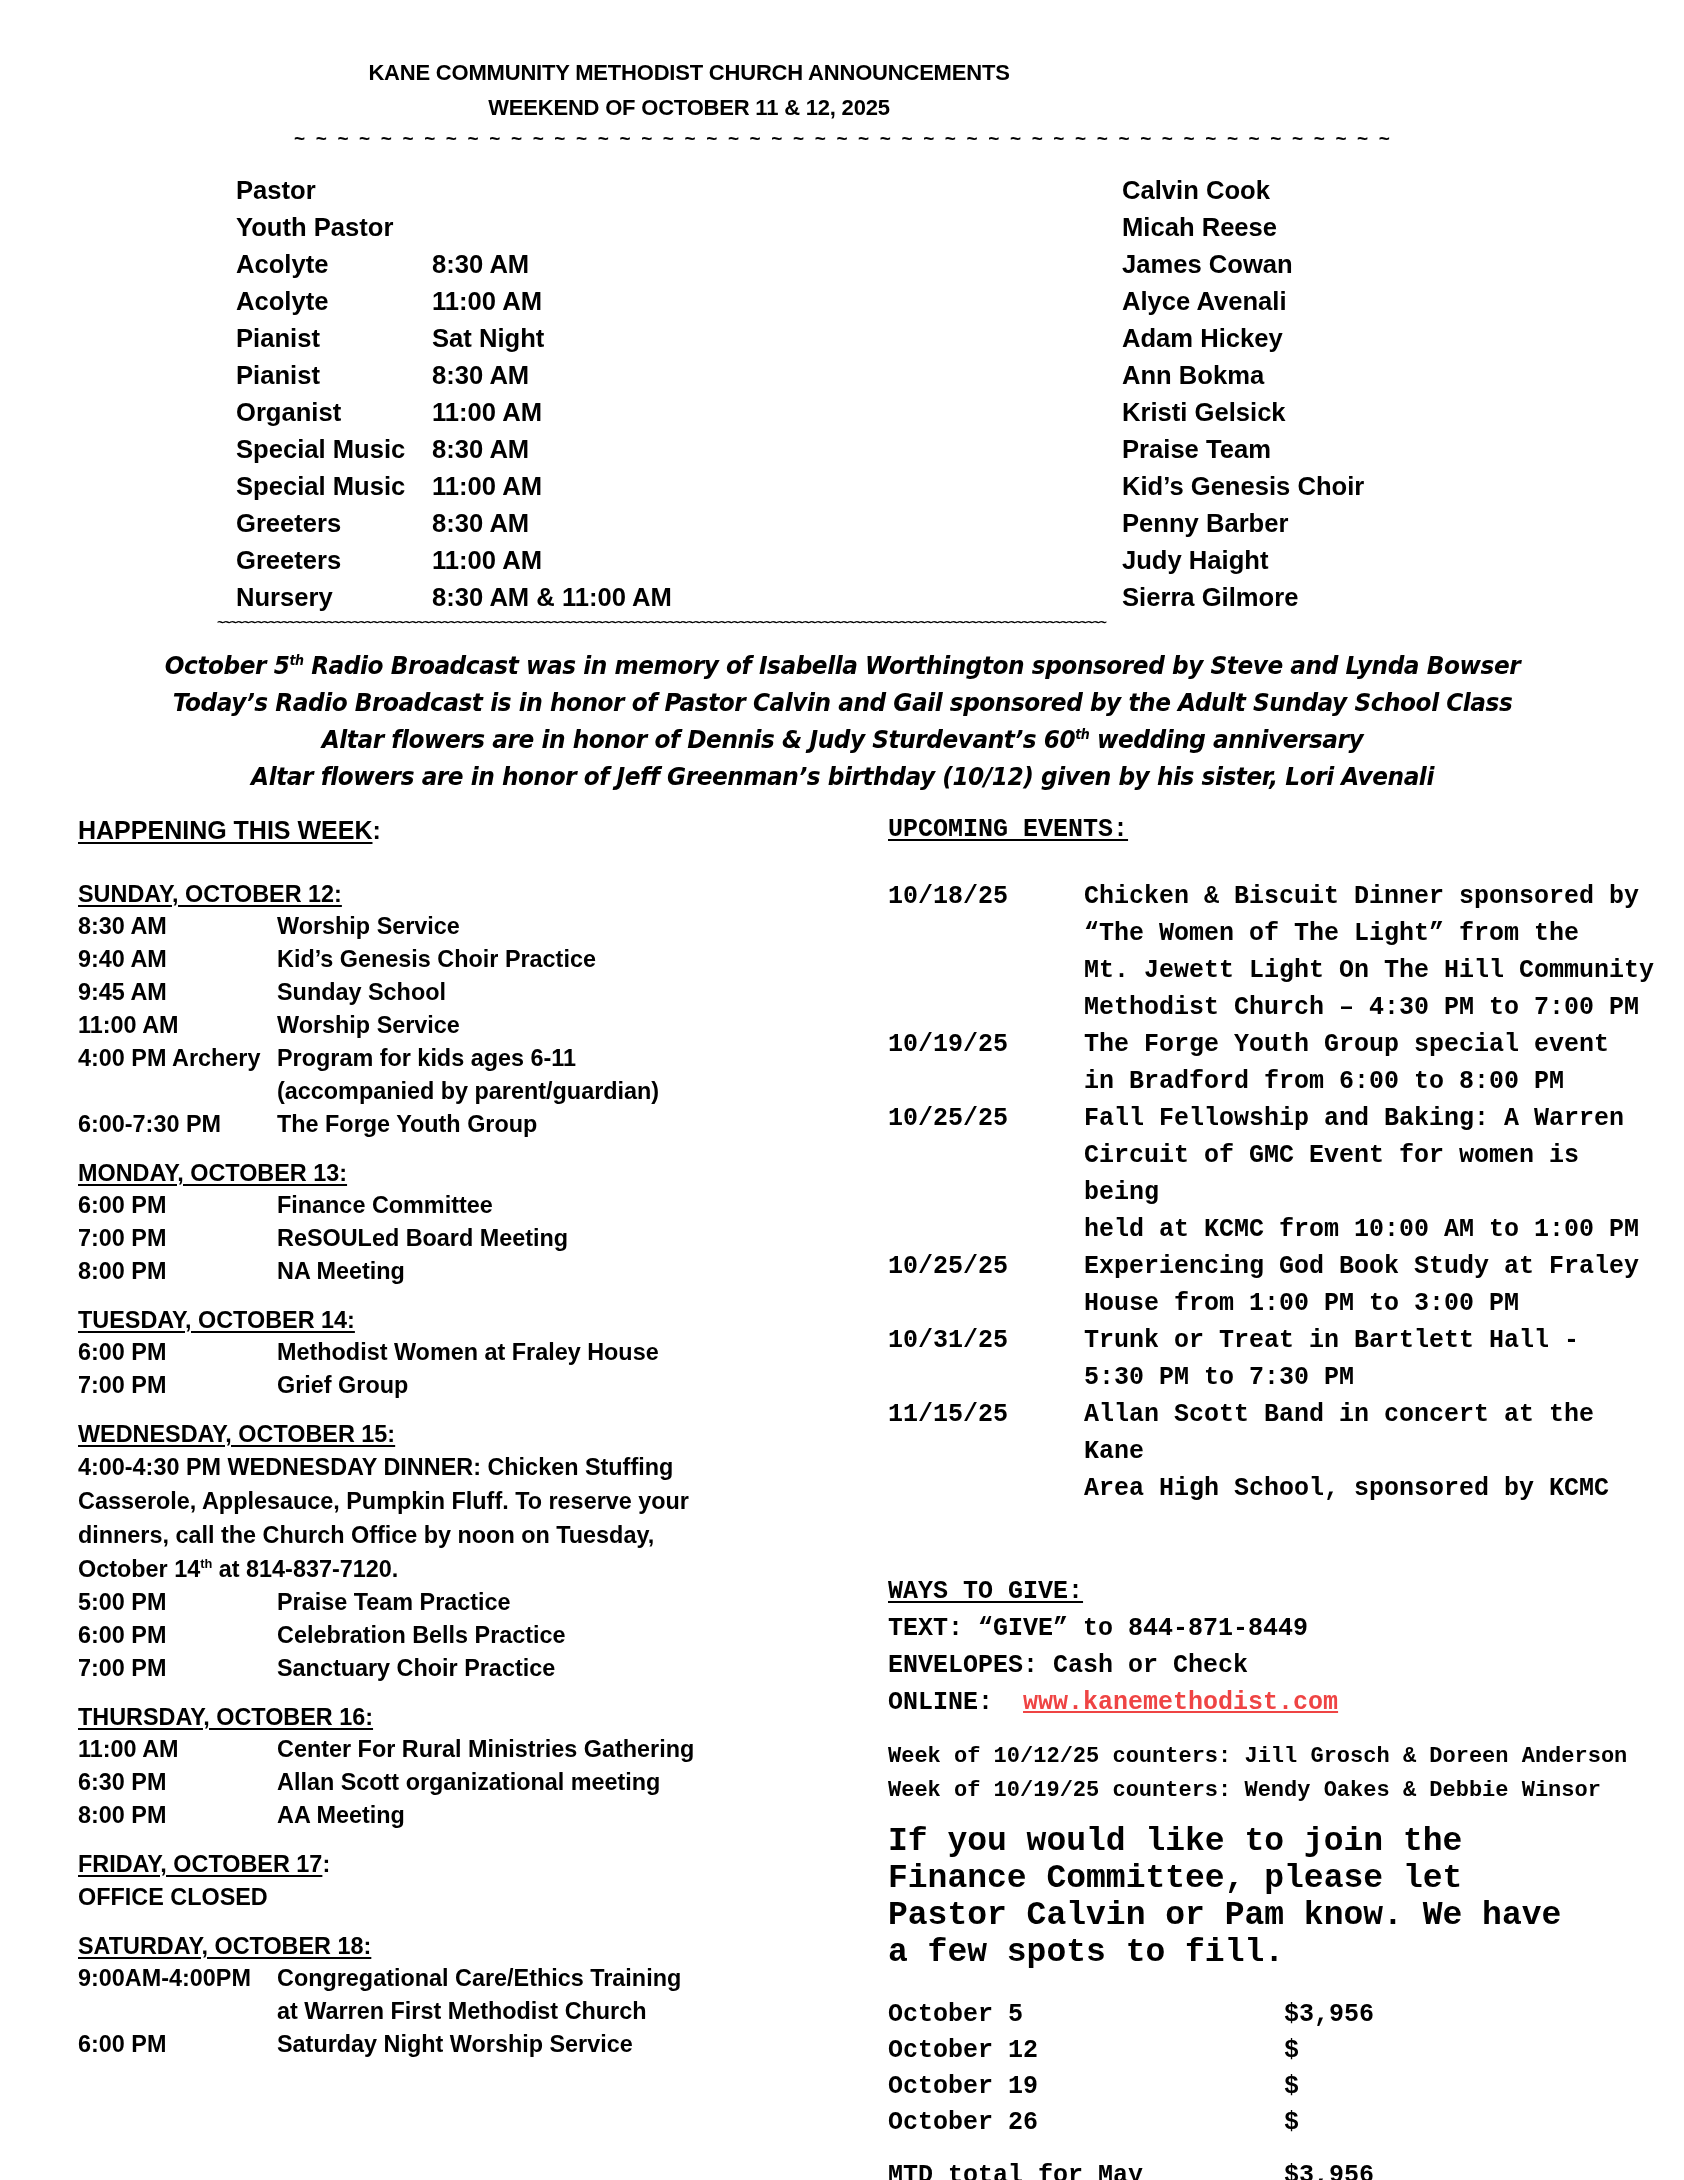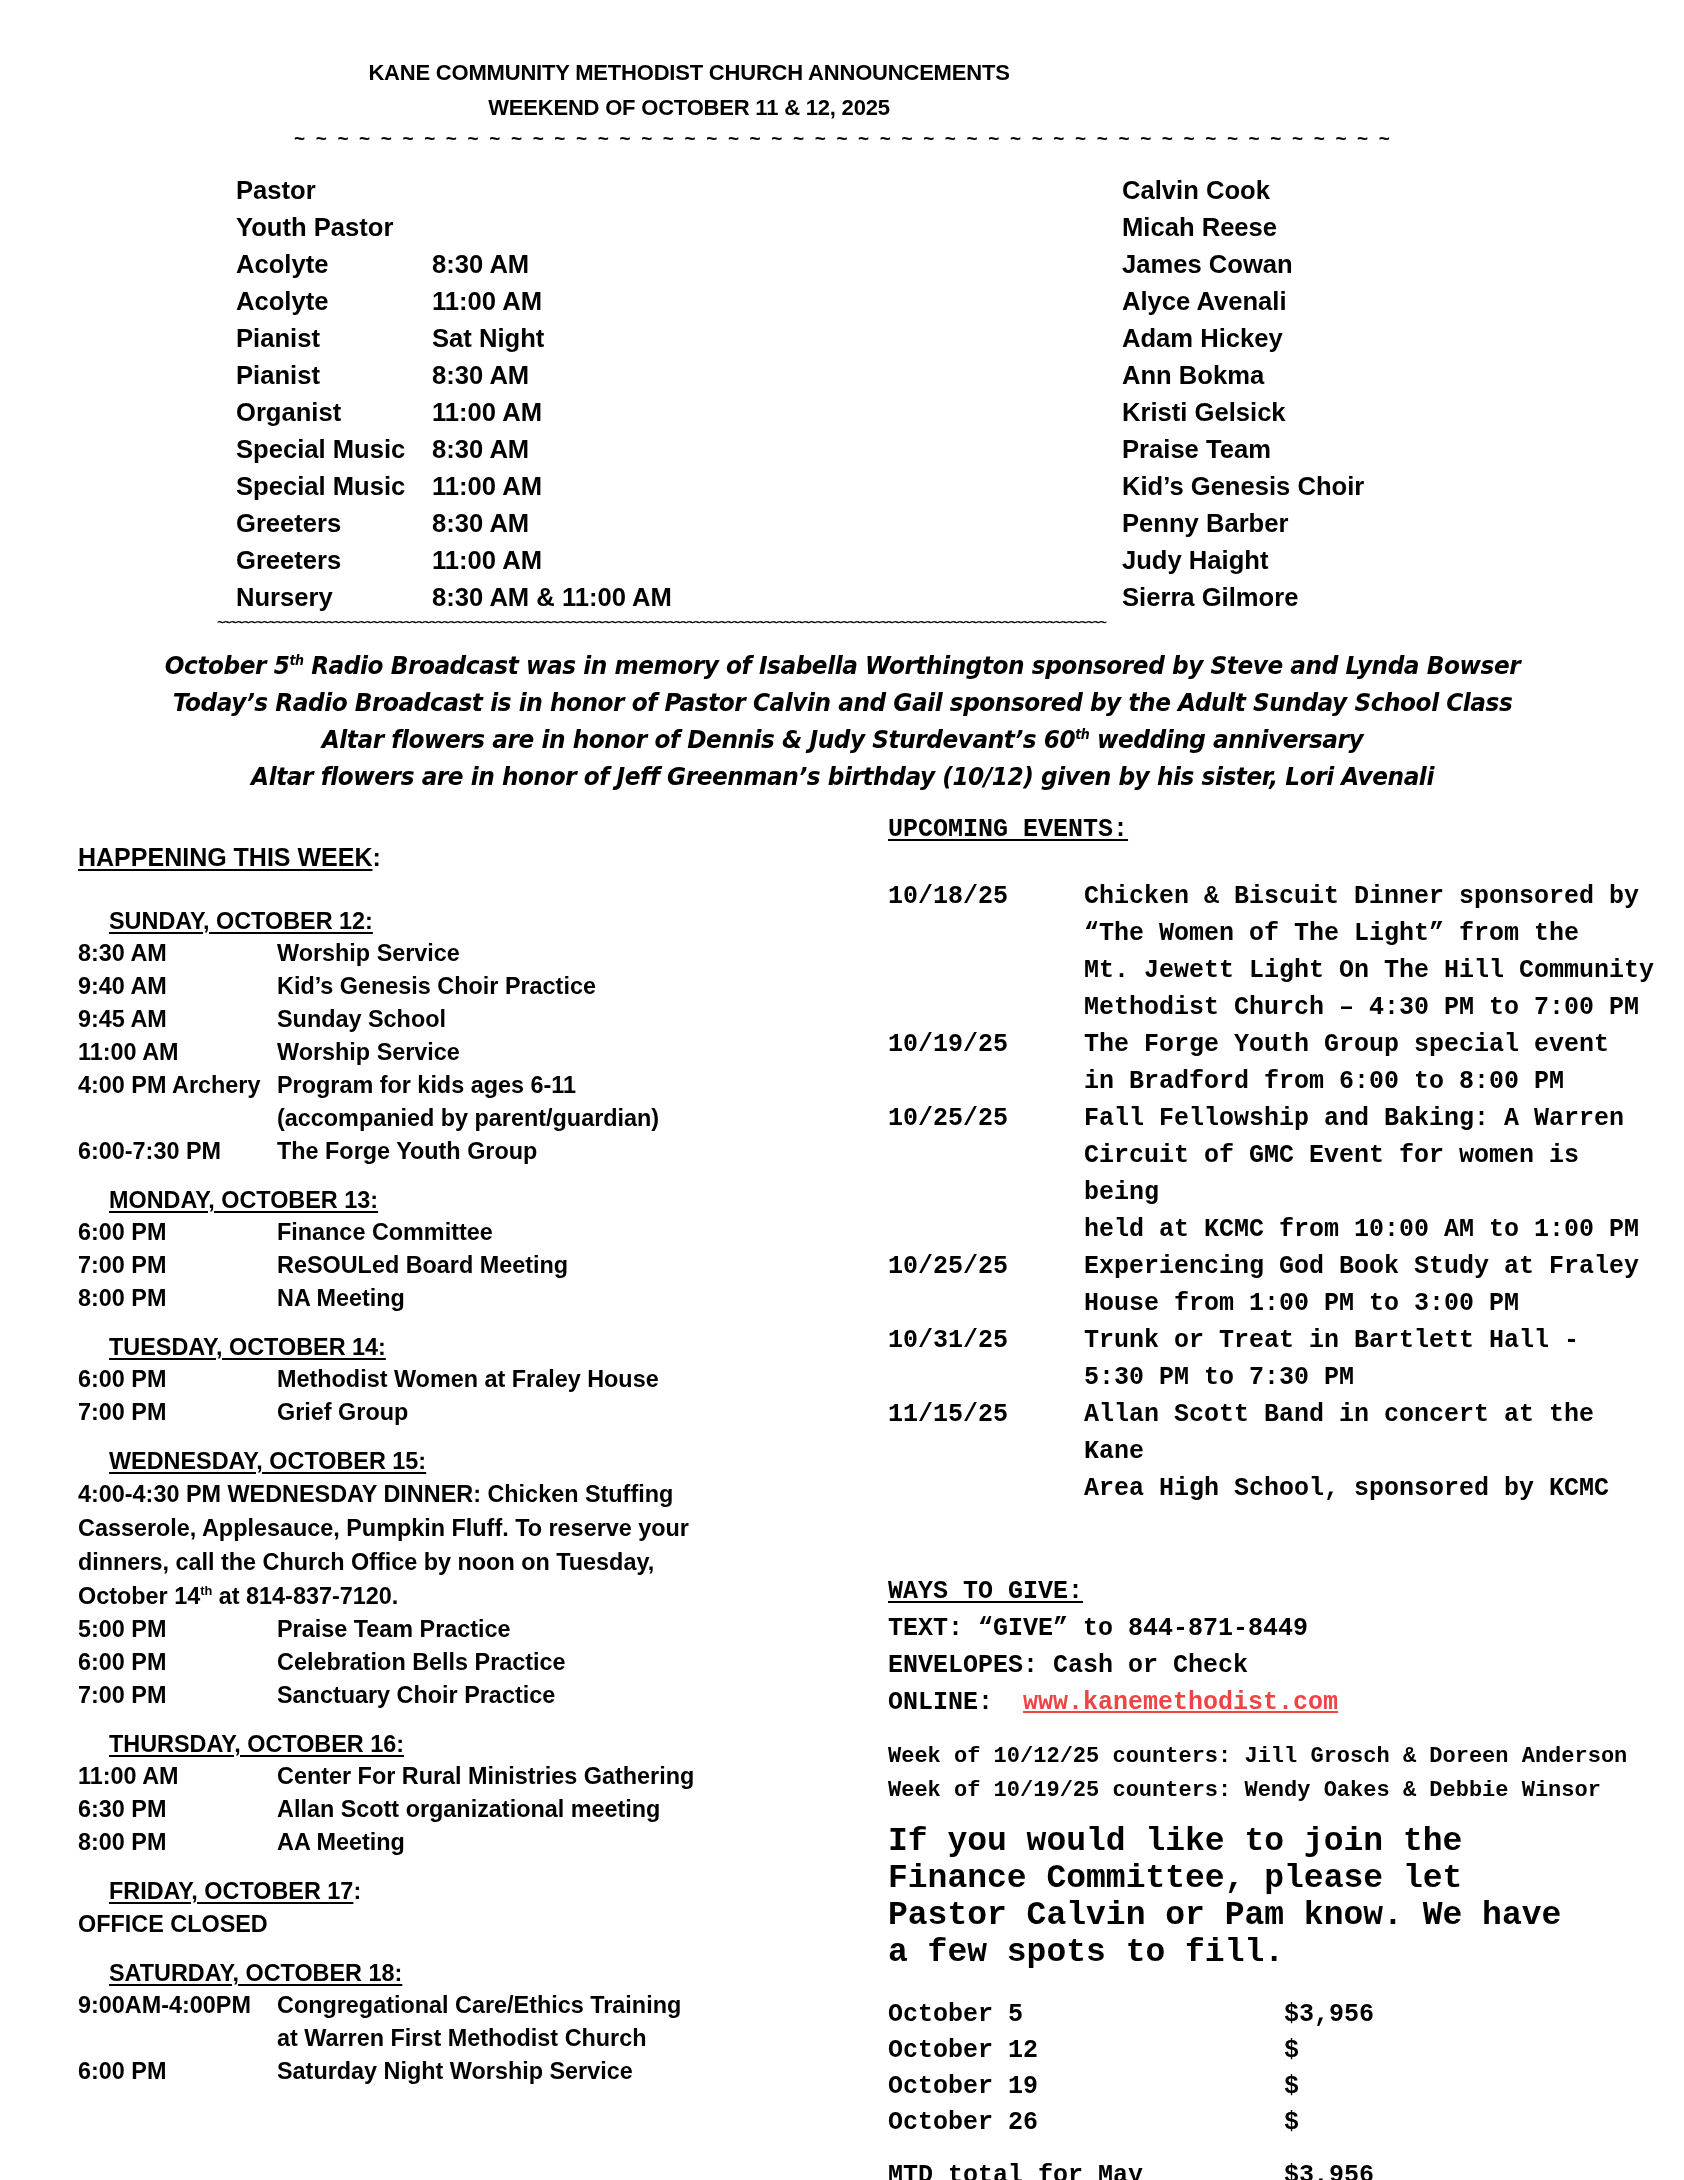--- a/index.html
+++ b/index.html
@@ -25,24 +25,24 @@
   .role-row .r { position: absolute; left: 0; }
   .role-row .t { position: absolute; left: 196px; }
   .role-row .n { position: absolute; left: 886px; }
   .dedic { position: absolute; top: 647px; left: 0; width: 1685px; }
   .dedic div {
     text-align: center; font-weight: bold; font-style: italic;
     font-family: "DejaVu Sans", sans-serif; font-size: 25px; line-height: 37px; letter-spacing: -0.5px;
     transform: scaleX(0.93); transform-origin: center;
   }
   .dedic sup { font-size: 13.6px; }
-  .left { position: absolute; left: 78px; top: 840px; width: 750px; font-weight: bold; font-size: 23.4px; }
+  .left { position: absolute; left: 78px; top: 813px; width: 750px; font-weight: bold; font-size: 23.4px; }
   .right { position: absolute; left: 888px; top: 813px; width: 767px; font-weight: bold; font-size: 25px; font-family: Liberation Mono, monospace; }
   .sec-head { font-size: 25px; line-height: 34px; }
-  .day-head { line-height: 32px; margin-left: 31px; }
+  .day-head { line-height: 32px; }
   .ev { position: relative; line-height: 33px; min-height: 33px; }
   .ev .tm { position: absolute; left: 0; white-space: nowrap; }
   .ev .ds { display: block; margin-left: 199px; white-space: pre-line; }
   .gap { height: 16px; }
   .para { line-height: 34px; }
   sup { font-size: 12.8px; line-height: 0; }
   .up { position: relative; line-height: 37px; }
   .up .dt { position: absolute; left: 0; }
   .up .ds { display: block; margin-left: 196px; white-space: pre-line; }
   .give { line-height: 37px; }

